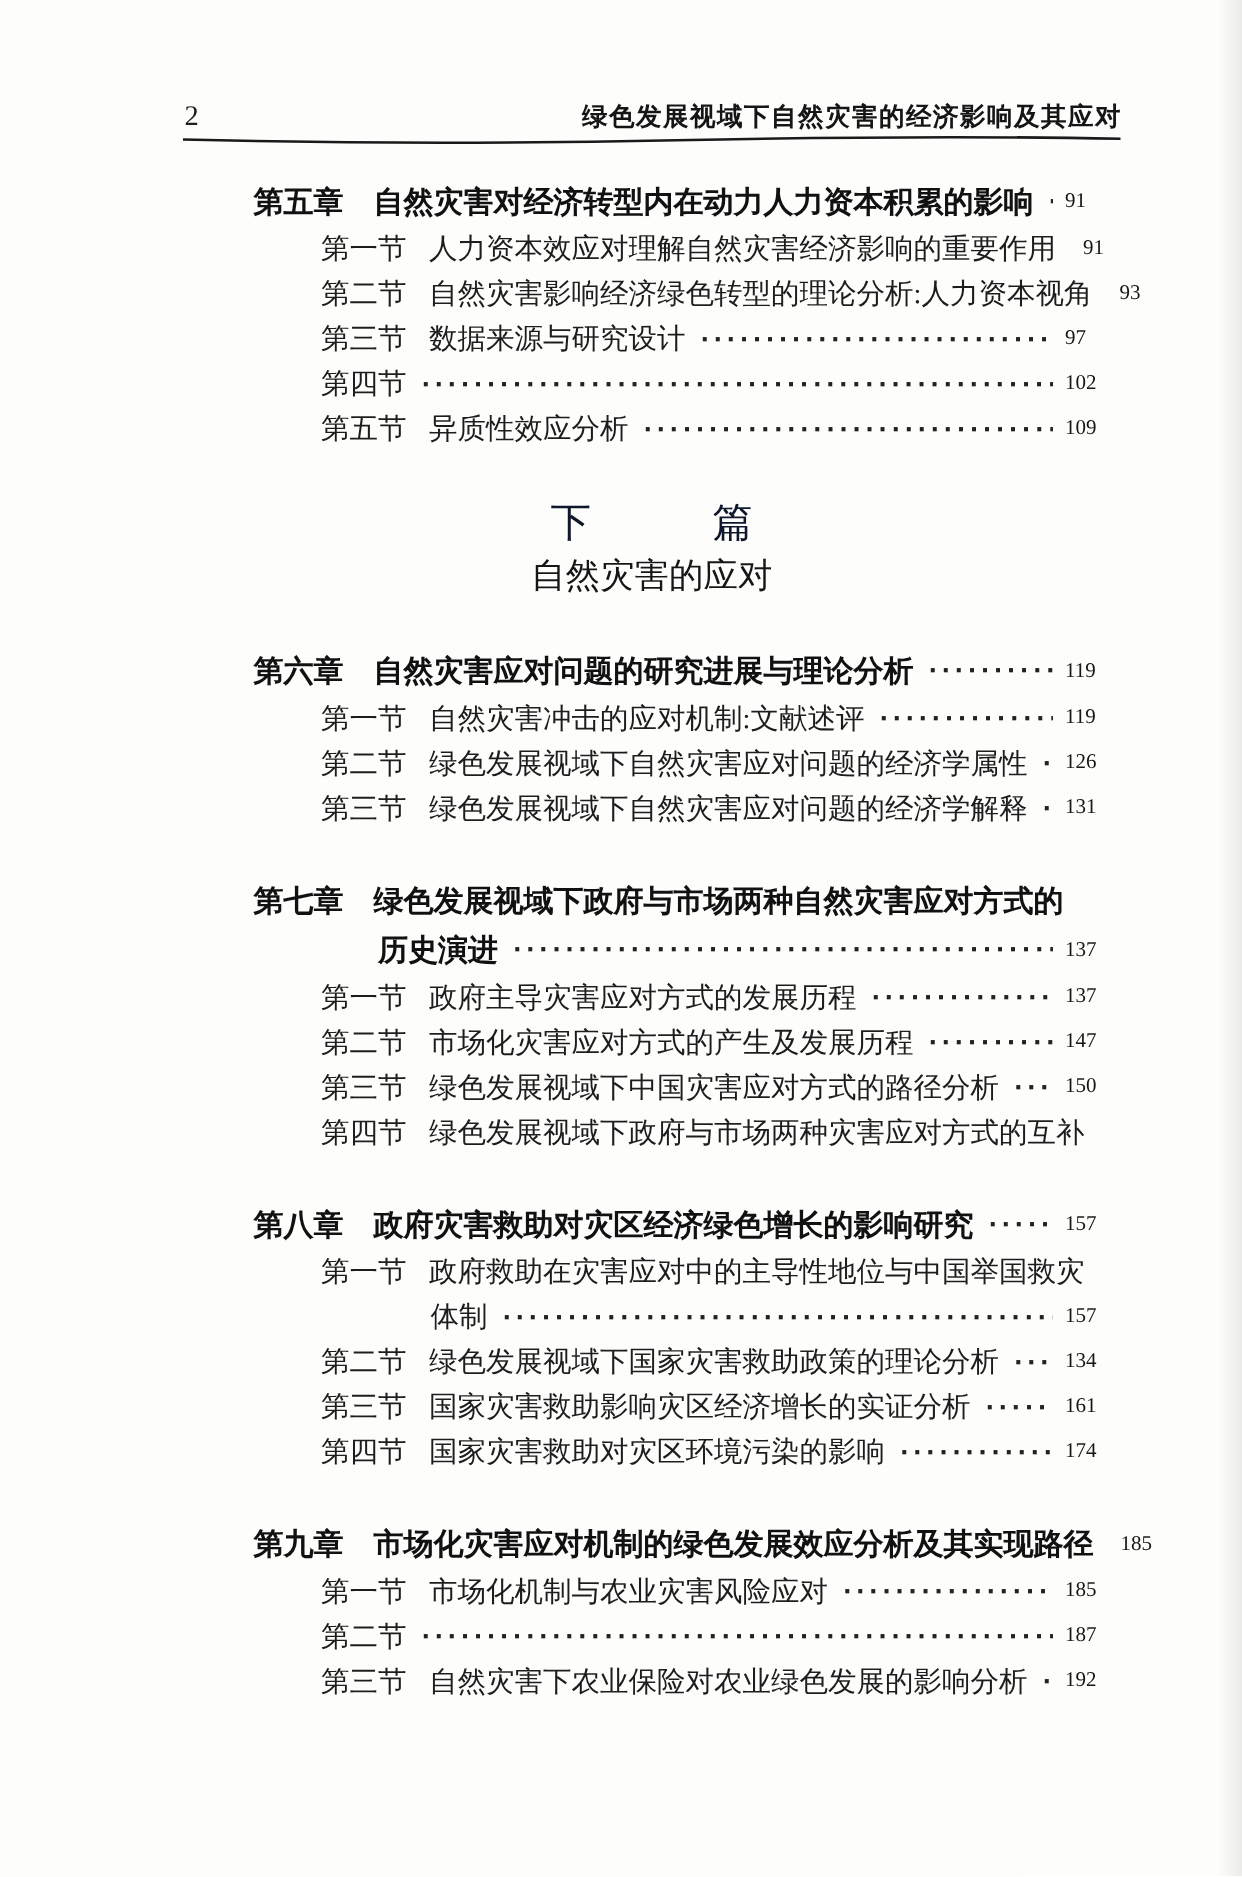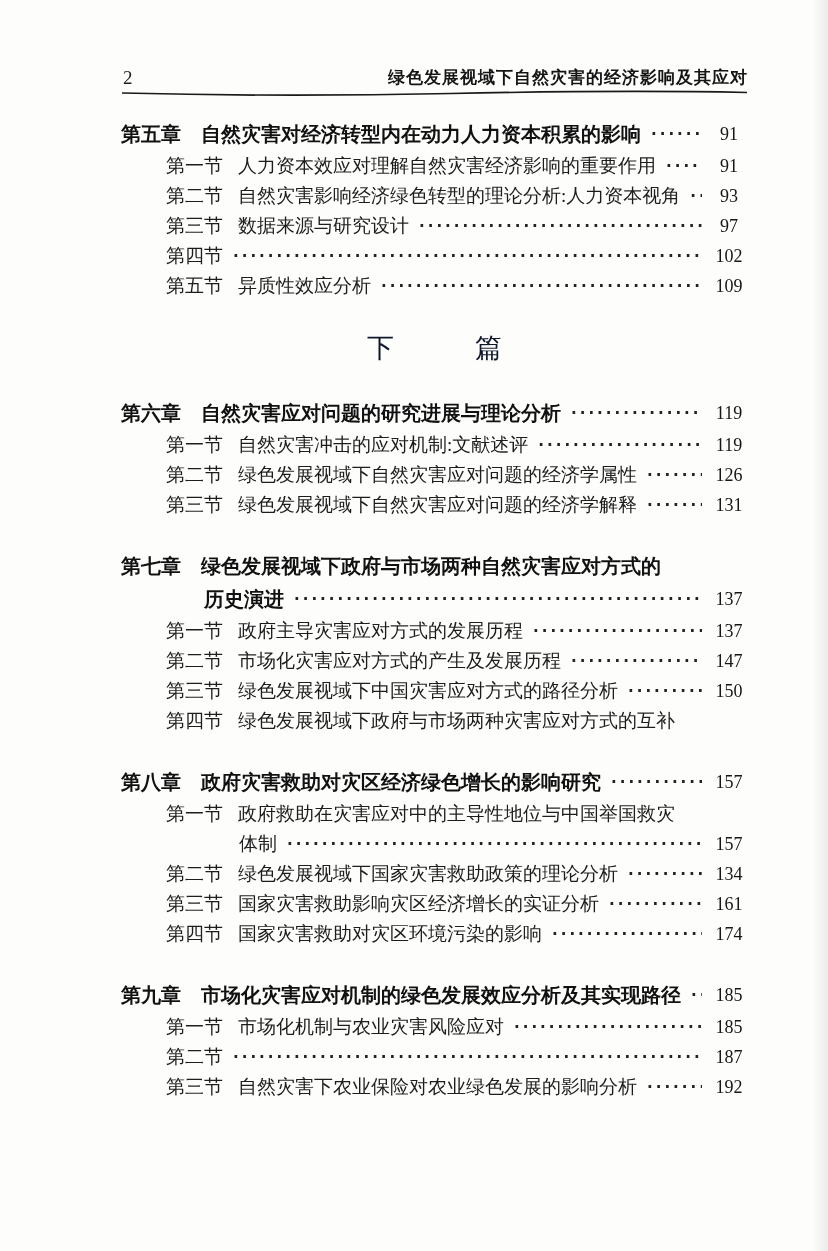--- a/index.html
+++ b/index.html
@@ -25,43 +25,43 @@
   .run-title {
     display:block; text-align:right; line-height:24px;
     font-family:Liberation Serif, serif;
     font-weight:600; font-size:17px; letter-spacing:1px; color:#151515;
   }
   .header-rule { display:block; width:627px; height:8px; }
 
   
   .chapter-block { margin-top:30px; }
   .chapter-block.first { margin-top:20px; }
-  .row { display:flex; align-items:center; height:30px; }
+  .row { display:flex; align-items:center; height:30px;margin-left:48px; }
   .row.chapter {
     height:33px;
     font-family:"Liberation Sans","DejaVu Sans",sans-serif;
     font-weight:700; font-size:20px; color:#111;
   }
   .row.section { font-size:19px; padding-left:45px; }
   .lbl { flex:none; white-space:nowrap; }
   .chapter .ttl { margin-left:20px; white-space:nowrap; }
   .section .ttl { margin-left:15px; white-space:nowrap; }
   .row.cont.chapter { padding-left:83px; }
   .row.cont.section .ttl { margin-left:73px; }
   .dots {
     flex:1 1 auto; overflow:hidden; white-space:nowrap;
     margin:0 8px 0 10px; color:#222;
     font-family:"DejaVu Sans",sans-serif; font-weight:700;
     font-size:15px; letter-spacing:3px; line-height:1;
   }
   .dots::after{ content:"····································································································································"; }
   .pg {
-    flex:none; width:38px; text-align:center;
+    flex:none; width:38px; text-align:left;
     font-family:"Liberation Serif","DejaVu Serif",serif;
-    font-weight:400; font-size:18px; color:#161616;
+    font-weight:400; font-size:14px; color:#161616;
   }
 
   
   .part-divider { margin-top:28px; text-align:center; }
   .part-label { font-size:27px; line-height:38px; color:#0f172a; }
   .part-title { font-size:23px; line-height:34px; color:#161616; }
 </style>
 </head>
 <body>
 
@@ -109,20 +109,21 @@
       <div class="row section">
         <span class="lbl">第五节</span>
         <span class="ttl">异质性效应分析</span>
         <span class="dots"></span>
         <span class="pg">109</span>
       </div>
     </section>
 
     <div class="part-divider">
       <div class="part-label">下　　　篇</div>
+      <div class="part-title">自然灾害的应对</div>
     </div>
 
     <section class="chapter-block">
       <div class="row chapter">
         <span class="lbl">第六章</span>
         <span class="ttl">自然灾害应对问题的研究进展与理论分析</span>
         <span class="dots"></span>
         <span class="pg">119</span>
       </div>
       <div class="row section">

